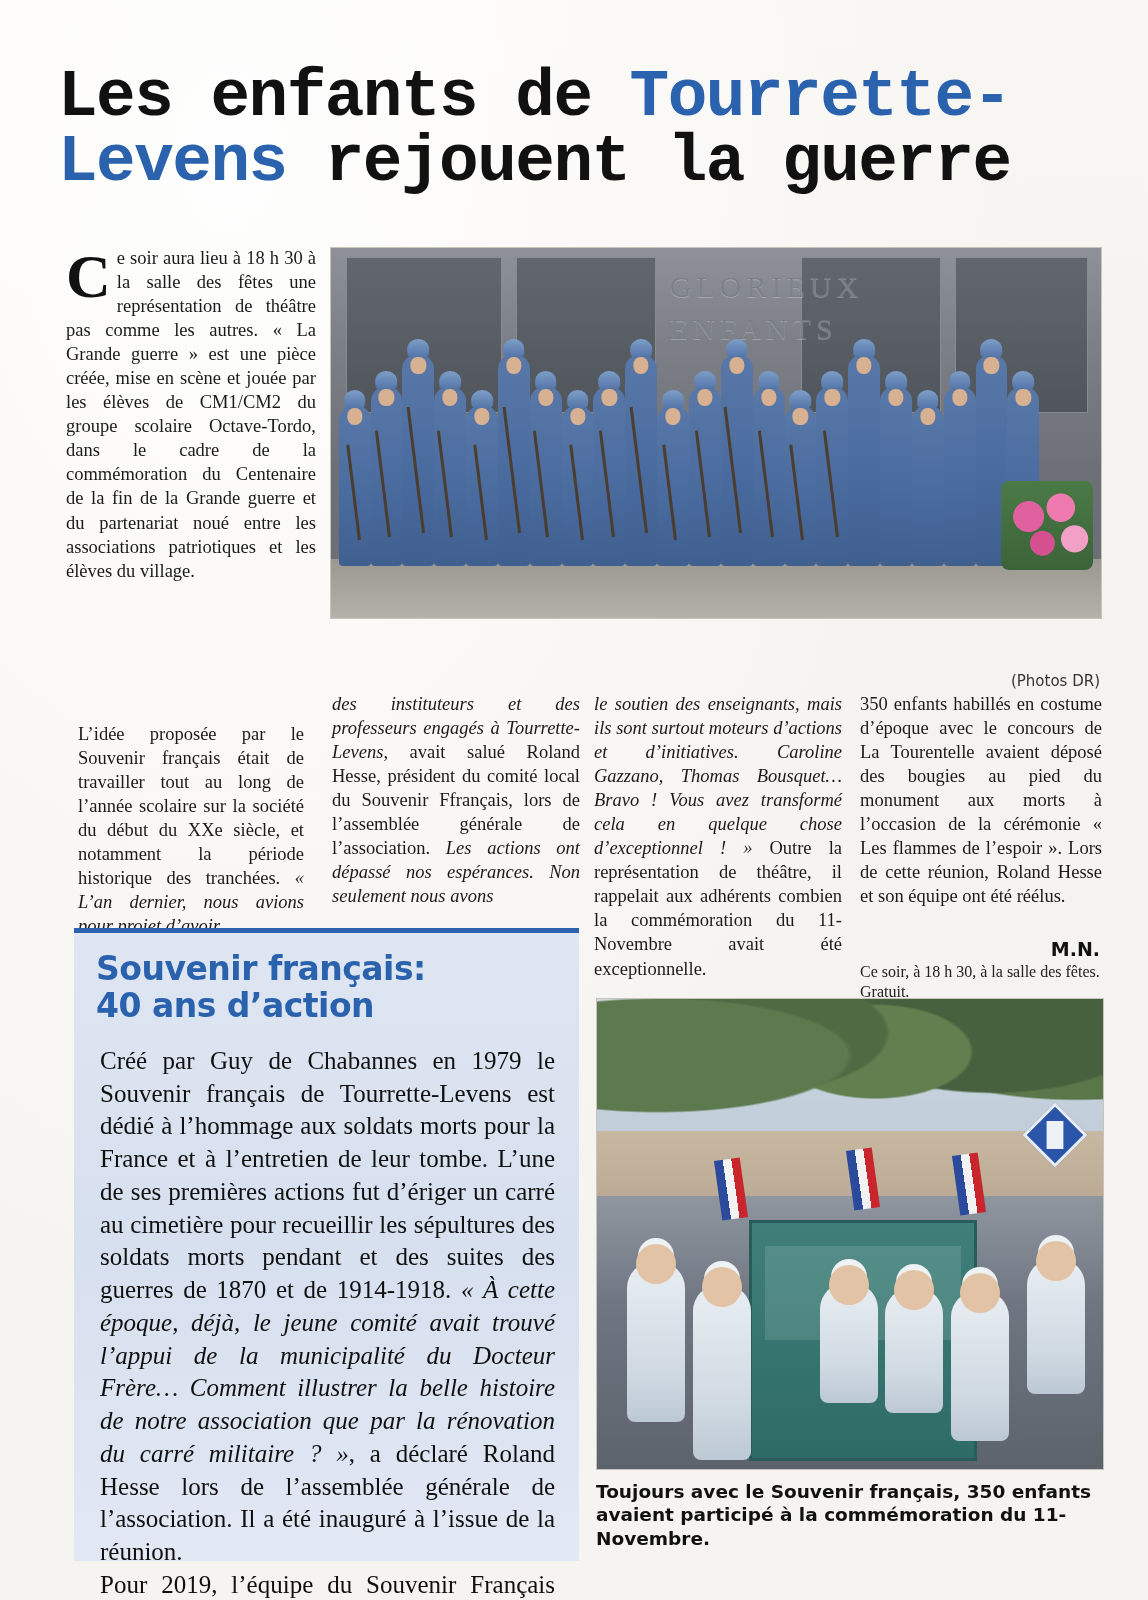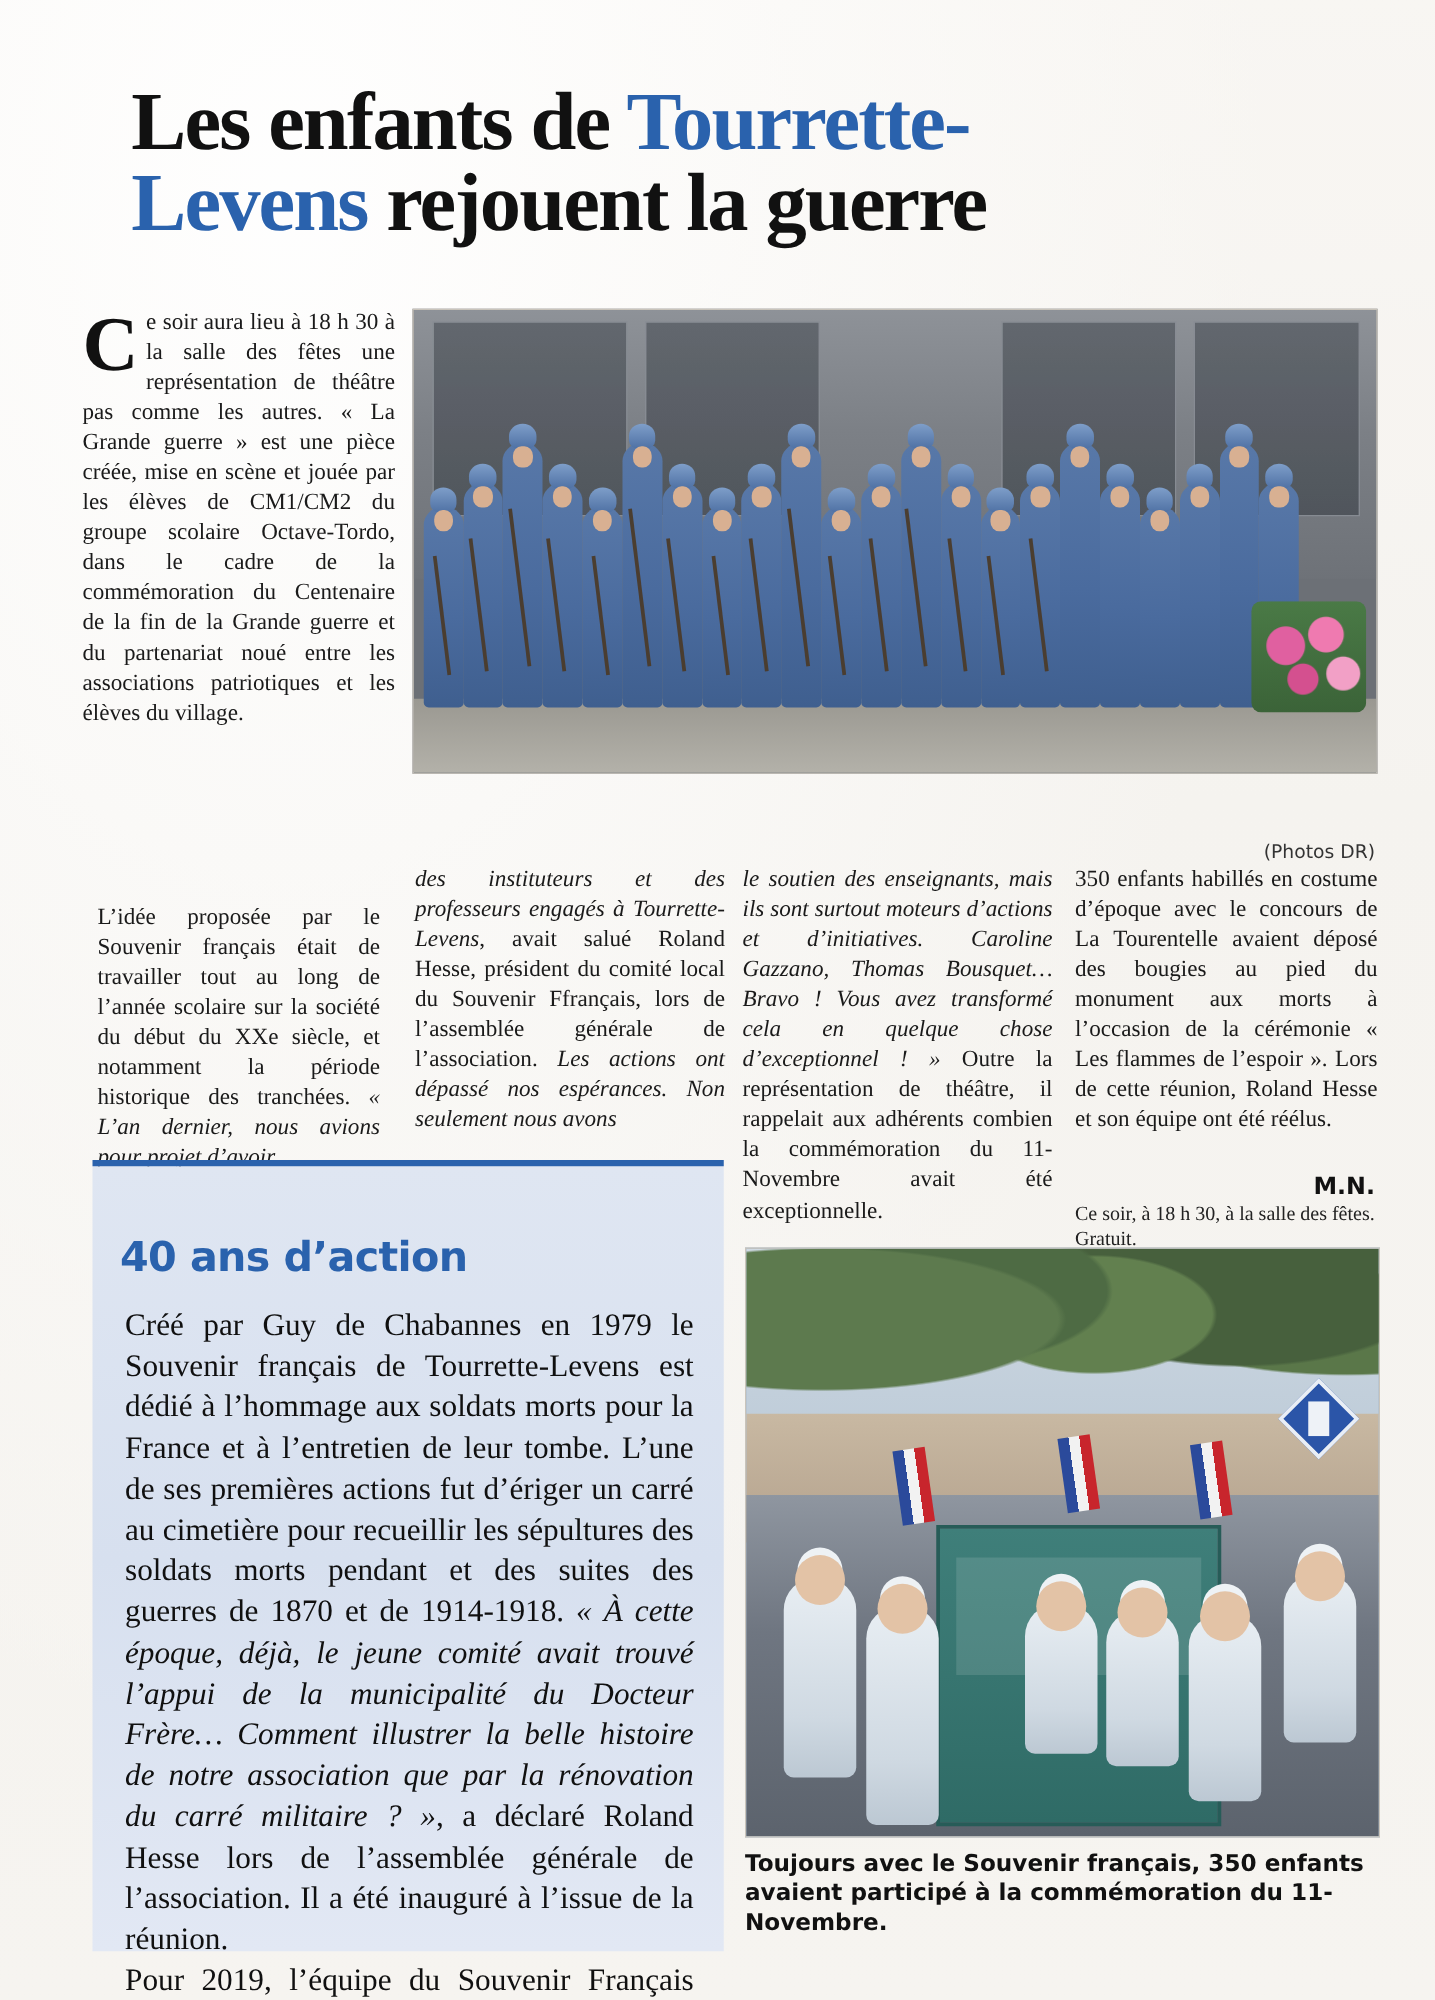--- a/index.html
+++ b/index.html
@@ -23,27 +23,26 @@
       radial-gradient(ellipse at 20% 10%, rgba(255,255,255,0.9), rgba(246,244,240,0.5) 60%),
       linear-gradient(180deg, #faf8f5 0%, #f4f2ee 40%, #f6f4f0 100%);
   }
 
   
   .headline {
     position: absolute;
     left: 58px;
     top: 22px;
     width: 1044px;
-    font-family: Liberation Serif, serif;
+    font-family: Liberation Mono, monospace;
     font-weight: bold;
     font-size: 66px;
     line-height: 0.98;
     letter-spacing: -1.5px;
     color: #111111;
-    margin-left: 47px;
   }
   .headline .blue { color: #2a62ad; }
   .headline .l2 { display: block; }
 
   
   .intro-col {
     position: absolute;
     left: 66px;
     top: 246px;
     width: 250px;
@@ -421,20 +420,24 @@
     <p><span>L’idée proposée par le Souvenir français était de travailler tout au long de l’année scolaire sur la société du début du XXe siècle, et notamment la période historique des tranchées. </span><span class="ital">« L’an dernier, nous avions pour projet d’avoir</span></p>
   </div>
 
   <div class="photo1">
     <div class="wall">
       <div class="plaque p1"></div>
       <div class="plaque p2"></div>
       <div class="plaque p3"></div>
       <div class="plaque p4"></div>
     </div>
+    <div class="engrav">
+      <span>GLORIEUX</span>
+      <span class="l2">ENFANTS</span>
+    </div>
     <div class="ground"></div>
     <div class="kids">
       <div class="kid short">
           <div class="rifle" style="left:60%"></div>
         </div>
       <div class="kid">
           <div class="rifle" style="left:55%"></div>
         </div>
       <div class="kid tall">
           <div class="rifle" style="left:62%"></div>
@@ -500,21 +503,21 @@
 
   <div class="col-d">
     <p>350 enfants habillés en costume d’époque avec le concours de La Tourentelle avaient déposé des bougies au pied du monument aux morts à l’occasion de la cérémonie « Les flammes de l’espoir ». Lors de cette réunion, Roland Hesse et son équipe ont été réélus.</p>
   </div>
 
   <div class="signature">M.N.</div>
   <div class="footnote">Ce soir, à 18 h 30, à la salle des fêtes. Gratuit.</div>
 
   <aside class="sidebox">
     <h2>
-      <br>
+      <span>Souvenir français:</span><br>
       <span>40 ans d’action</span>
     </h2>
     <div class="body">
       <p><span>Créé par Guy de Chabannes en 1979 le Souvenir français de Tourrette-Levens est dédié à l’hommage aux soldats morts pour la France et à l’entretien de leur tombe. L’une de ses premières actions fut d’ériger un carré au cimetière pour recueillir les sépultures des soldats morts pendant et des suites des guerres de 1870 et de 1914-1918. </span><span class="ital">« À cette époque, déjà, le jeune comité avait trouvé l’appui de la municipalité du Docteur Frère… Comment illustrer la belle histoire de notre association que par la rénovation du carré militaire ? »</span><span>, a déclaré Roland Hesse lors de l’assemblée générale de l’association. Il a été inauguré à l’issue de la réunion.</span></p>
       <p>Pour 2019, l’équipe du Souvenir Français prévoit la poursuite du partenariat avec l’école primaire, le renforcement du lien avec le collège, une exposition dans le hall du collège, un voyage à Verdun, ainsi que l’organisation d’intervention de M. Brewaeys, résistant, membre du « Commando de Cluny ».</p>
     </div>
   </aside>
 
   <div class="photo2">
     <div class="sky"></div>

